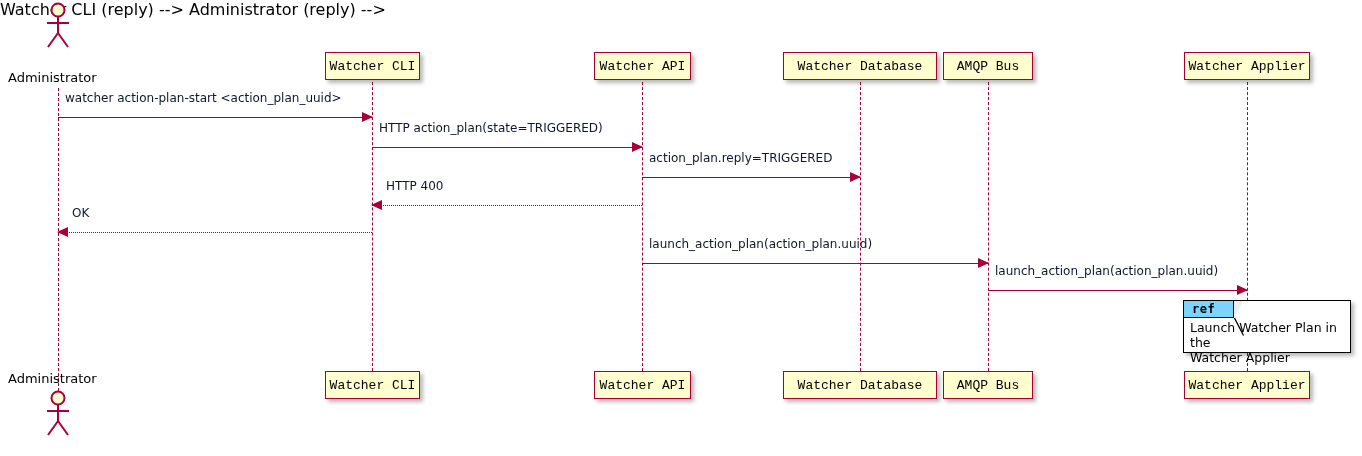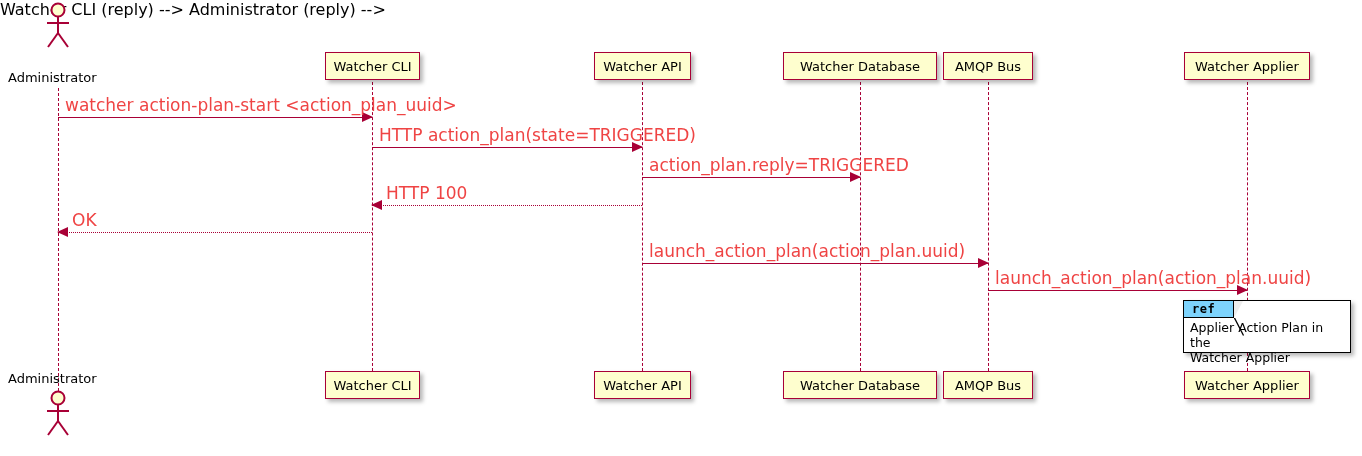--- a/index.html
+++ b/index.html
@@ -32,20 +32,21 @@
     font-size: 13px;
     line-height: 1;
     display: flex;
     align-items: center;
     justify-content: center;
     padding: 0 10px;
     height: 28px;
     white-space: nowrap;
     box-shadow: 3px 3px 4px rgba(0,0,0,0.28);
     z-index: 4;
+    font-family: Liberation Mono, monospace;
   }
   
   .actor {
     position: absolute;
     width: 34px;
     height: 46px;
     z-index: 4;
   }
   .actor svg { display: block; overflow: visible; }
   .actor-label {
@@ -86,23 +87,23 @@
     border-left: 11px solid #A80036;
   }
   .msg.left .head {
     left: -1px;
     border-top: 5px solid transparent;
     border-bottom: 5px solid transparent;
     border-right: 11px solid #A80036;
   }
   .msg .label {
     position: absolute;
-    bottom: 3px;
-    font-size: 17px;
-    color: #ef4444;
+    bottom: 13px;
+    font-size: 12px;
+    color: #0f172a;
     white-space: nowrap;
     line-height: 1;
   }
   .msg.right .label { left: 7px; }
   .msg.left .label { left: 14px; }
 
   
   .ref-box {
     position: absolute;
     box-sizing: border-box;
@@ -210,21 +211,21 @@
   <div class="msg right solid" style="left:642px; top:177px; width:218px;">
     <div class="line"></div>
     <div class="head"></div>
     <div class="label">action_plan.reply=TRIGGERED</div>
   </div>
 
    Watcher CLI (reply) --&gt;
   <div class="msg left dotted" style="left:372px; top:205px; width:270px;">
     <div class="line"></div>
     <div class="head"></div>
-    <div class="label">HTTP 100</div>
+    <div class="label">HTTP 400</div>
   </div>
 
    Administrator (reply) --&gt;
   <div class="msg left dotted" style="left:58px; top:232px; width:314px;">
     <div class="line"></div>
     <div class="head"></div>
     <div class="label">OK</div>
   </div>
 
   
@@ -246,21 +247,21 @@
     <div class="ref-tab" style="width:50px;">
       <span class="ref-tab-label">ref</span>
     </div>
     <div class="ref-corner" style="left:50px; border-top:17px solid #EEEEEE; border-right:9px solid transparent;"></div>
     <div class="ref-corner" style="left:50px; border-top:17px solid transparent; border-right:9px solid transparent; box-sizing:border-box;">
       <svg width="11" height="19" viewBox="0 0 11 19" style="position:absolute; left:0; top:0;" aria-hidden="true">
         <line x1="0.5" y1="0" x2="9.5" y2="17.5" stroke="#000000" stroke-width="1.3"></line>
       </svg>
     </div>
     <div class="ref-body">
-      <div>Applier Action Plan in the</div>
+      <div>Launch Watcher Plan in the</div>
       <div>Watcher Applier</div>
     </div>
   </div>
 
   
   <div class="actor-label" style="left:8px; top:371px;">Administrator</div>
   <div class="actor" style="left:41px; top:390px;">
     <svg width="34" height="46" viewBox="0 0 34 46" aria-hidden="true">
       <g fill="none" stroke="#A80036" stroke-width="2">
         <circle cx="17" cy="8" r="6.5" fill="#FEFECE"></circle>

